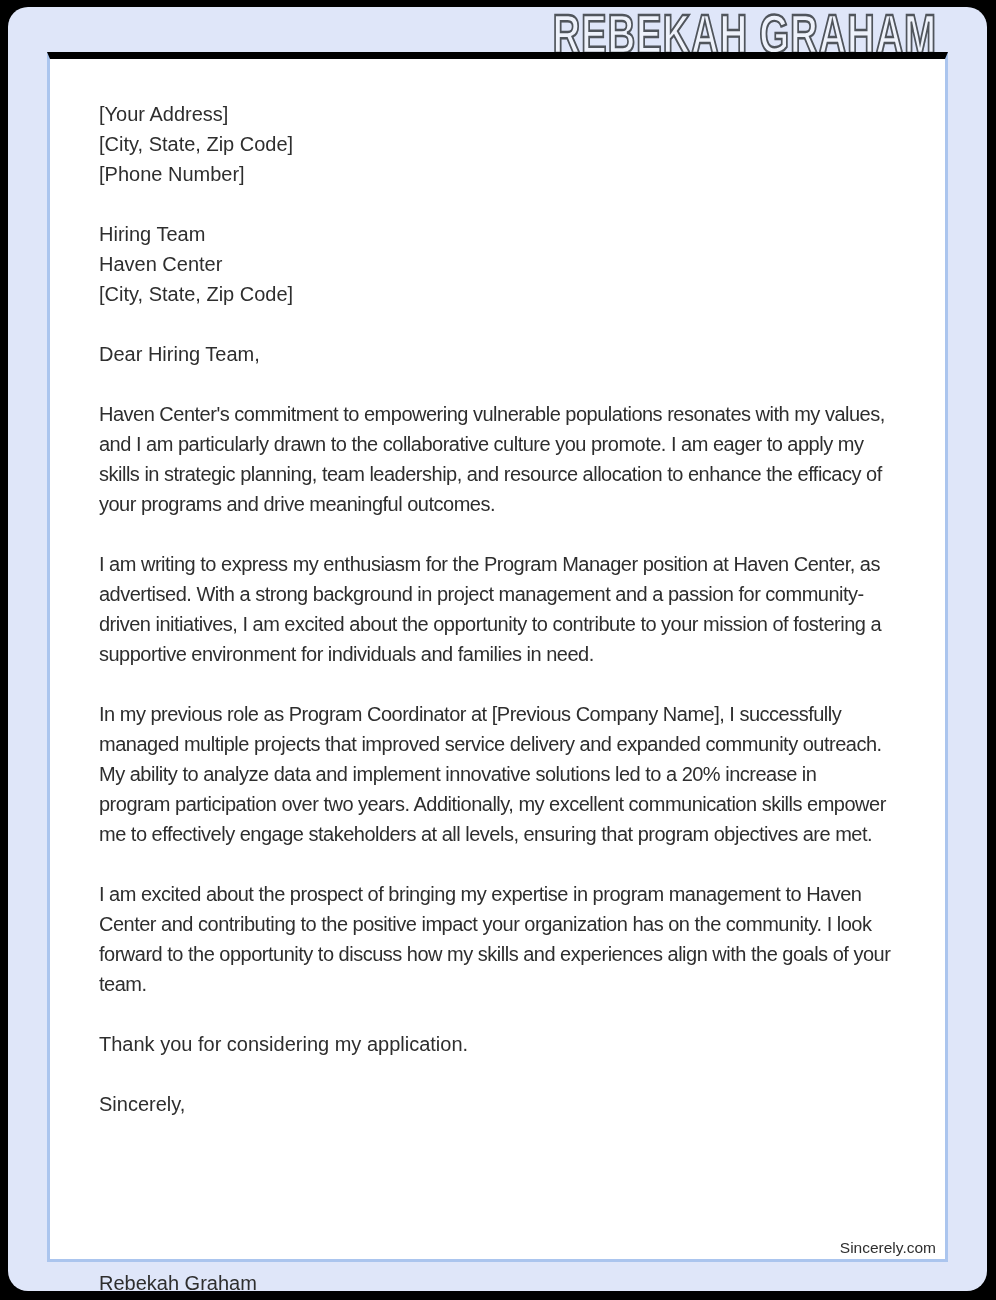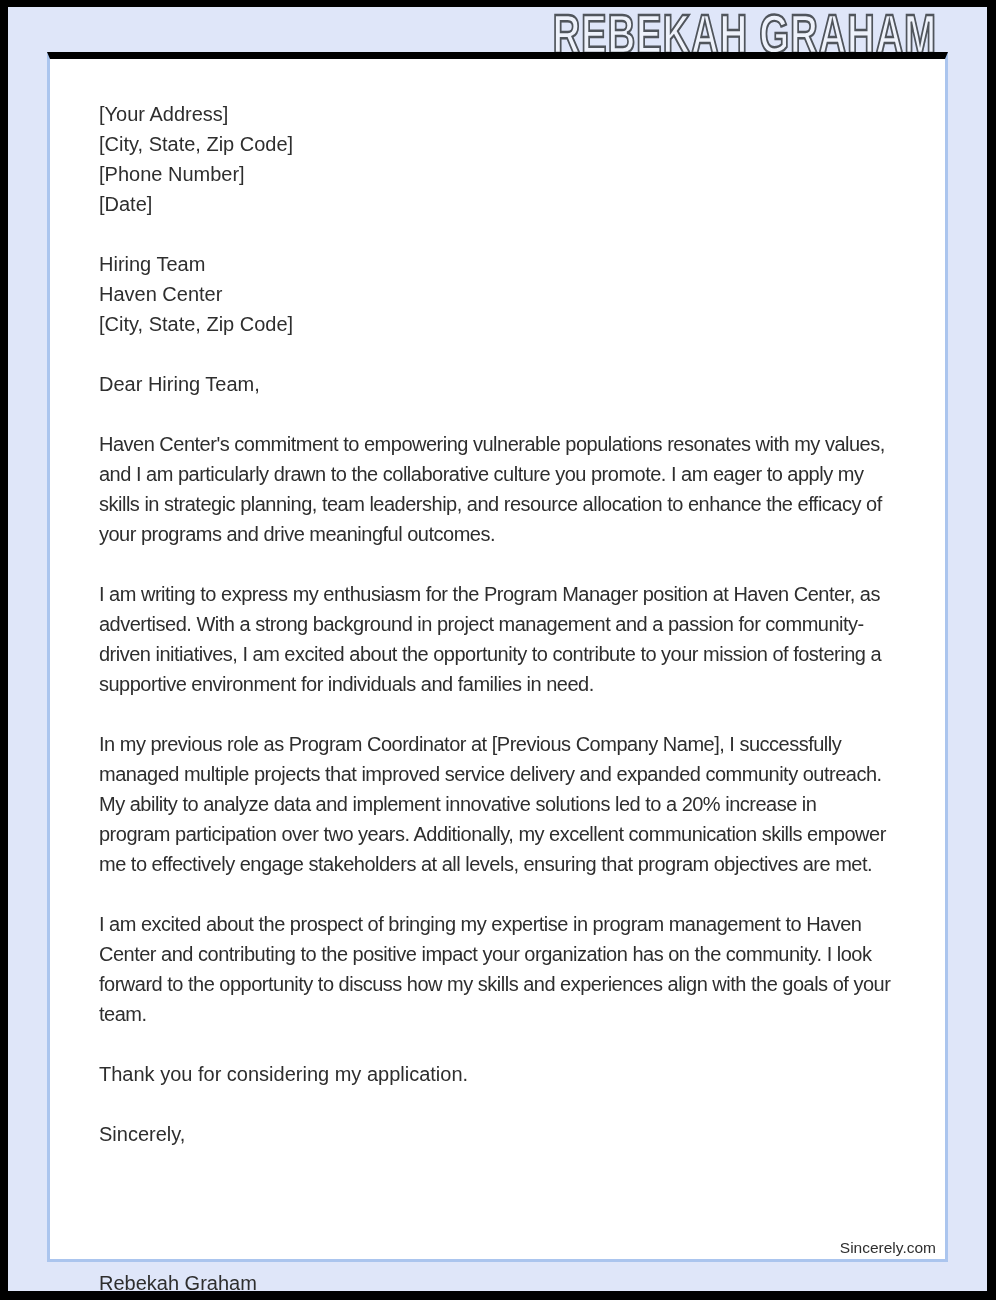--- a/index.html
+++ b/index.html
@@ -11,20 +11,21 @@
     width: 996px;
     height: 1300px;
     background: var(--page-border, #000);
     overflow: hidden;
   }
 
   .inner {
     position: absolute;
     left: 8px; top: 7px; right: 9px; bottom: 9px;
     background: var(--background, #dfe6f9);
+    border-radius: 20px;
   }
 
   .name-header {
     position: absolute;
     top: 1px;
     right: 50px;
     font-size: 55px;
     font-weight: 600;
     letter-spacing: 1px;
     line-height: 52px;
@@ -84,21 +85,20 @@
   <div class="inner">
 
     <div class="name-header">REBEKAH GRAHAM</div>
 
     <div class="letter-box">
 
       <div class="mb30">
         <div class="line">[Your Address]</div>
         <div class="line">[City, State, Zip Code]</div>
         <div class="line">[Phone Number]</div>
-        <div class="line">[Date]</div>
       </div>
 
       <div class="mb30">
         <div class="line">Hiring Team</div>
         <div class="line">Haven Center</div>
         <div class="line">[City, State, Zip Code]</div>
       </div>
 
       <div class="line mb30">Dear Hiring Team,</div>
 

